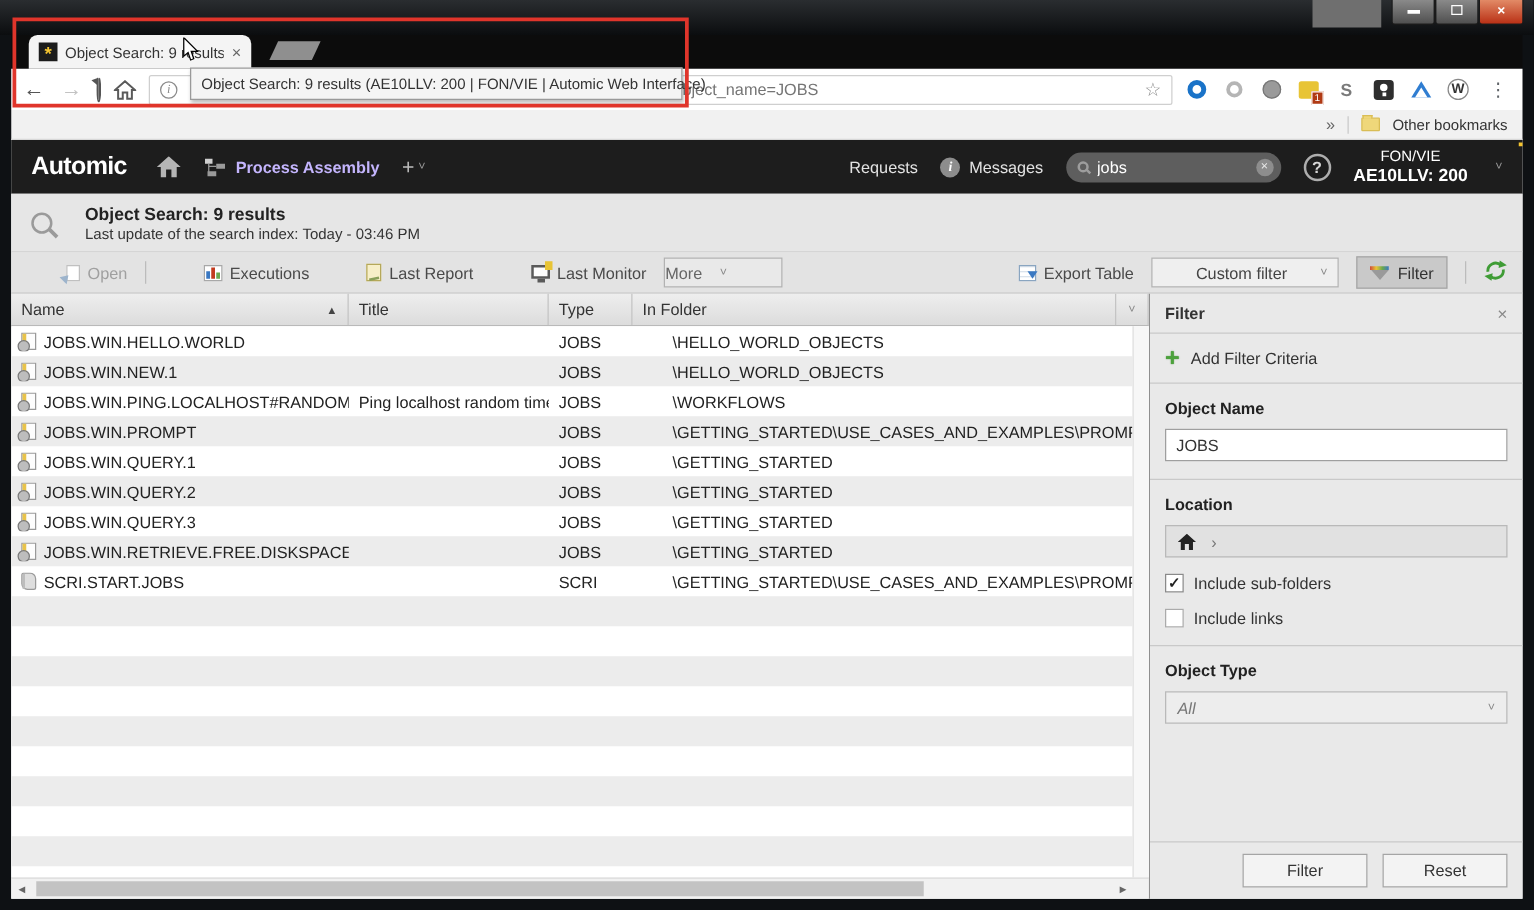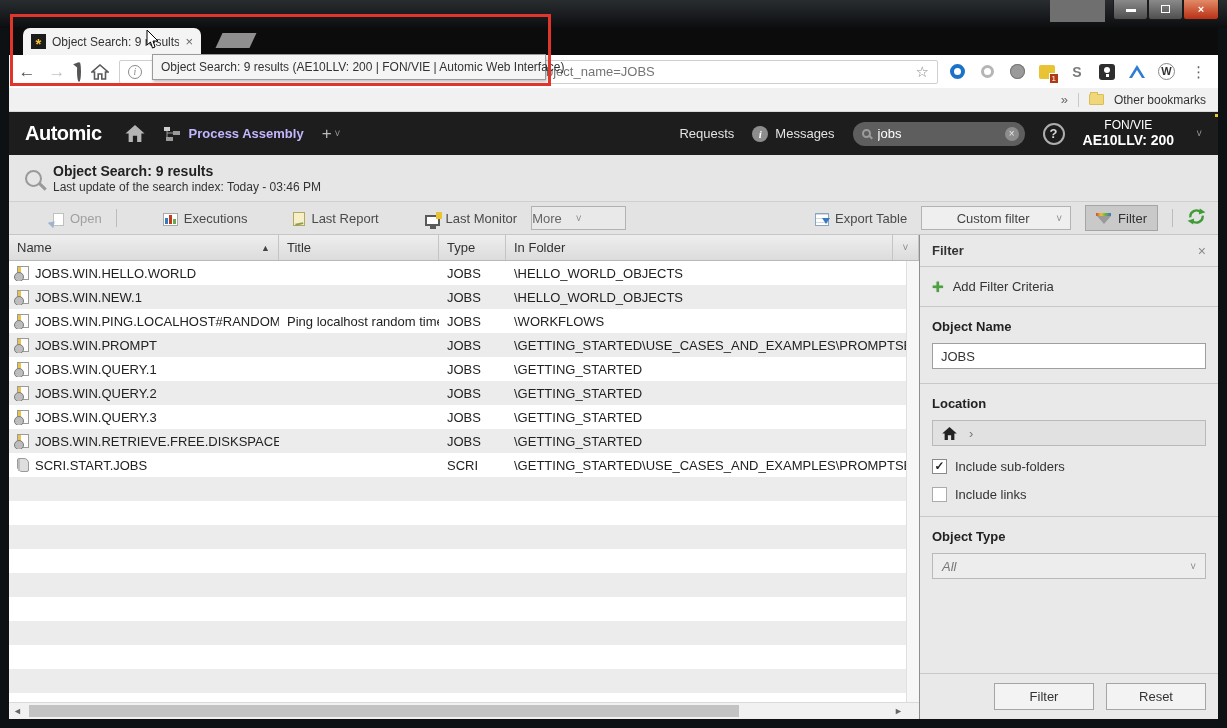--- a/index.html
+++ b/index.html
@@ -113,30 +113,30 @@
   .pill-clear { width:14px; height:14px; border-radius:50%; background:#8d8d8d; color:#e8e8e8;
     font-size:10px; line-height:13px; text-align:center; flex:0 0 auto; }
   .help-circle { width:22px; height:22px; border-radius:50%; border:2px solid #aeaeae; color:#d6d6d6;
     font-weight:bold; font-size:13px; line-height:18px; text-align:center; }
   .user-block { text-align:center; color:#fff; line-height:1.15; }
   .user-client { font-size:12px; }
   .user-server { font-size:14px; font-weight:bold; }
   .user-chev { color:#9a9a9a; font-size:10px; margin-left:4px; }
 
   .aheader { height:47px; background:#e6e6e6; border-bottom:1px solid #cfcfcf; display:flex;
-    align-items:center; padding:0 16px; gap:11px; flex:0 0 auto; }
+    align-items:center; padding:0 16px; gap:26px; flex:0 0 auto; }
   .mag-l { width:17px; height:17px; border-width:2px; border-color:#9a9a9a; }
   .mag-l::after { content:""; position:absolute; width:9px; height:3px; background:#9a9a9a;
     right:-7px; bottom:-3px; transform:rotate(45deg); }
   .aheader-title { font-size:14px; font-weight:bold; color:#222; }
   .aheader-sub { font-size:12px; color:#333; margin-top:1px; }
 
   .atoolbar { height:33px; background:#e3e3e3; border-bottom:1px solid #c6c6c6; display:flex;
     align-items:center; padding:0 12px; gap:14px; font-size:13px; color:#4a4a4a; flex:0 0 auto; }
-  .tbtn { display:flex; align-items:flex-end; gap:6px;padding-left:32px; }
+  .tbtn { display:flex; align-items:center; gap:6px;padding-left:32px; }
   .tbtn.disabled { color:#a0a0a0; }
   .tdivider { width:1px; height:18px; background:#bcbcbc; }
   .icon-open { width:11px; height:13px; background:#fff; border:1px solid #c0c0c0; position:relative; }
   .icon-open::after { content:""; position:absolute; left:-4px; bottom:-2px; border:4px solid transparent;
     border-top:6px solid #9db4cc; transform:rotate(-135deg); }
   .icon-exec { width:15px; height:13px; border:1px solid #a8a8a8; background:#fff; display:flex;
     align-items:flex-end; gap:1px; padding:1px; }
   .icon-exec span { width:3px; display:block; }
   .icon-report { width:12px; height:14px; background:#f7efc8; border:1px solid #b5a85a; position:relative; }
   .icon-report::after { content:""; position:absolute; left:1px; top:7px; width:8px; height:3px;
@@ -170,21 +170,21 @@
   .th { display:flex; align-items:center; padding:0 8px; border-right:1px solid #c4c4c4; }
   .th-name { width:270px; } .th-title { width:160px; } .th-type { width:67px; }
   .th-folder { flex:1; border-right:none; }
   .th-menu { width:27px; justify-content:center; border-left:1px solid #c4c4c4; padding:0; }
   .sort-asc { margin-left:auto; font-size:9px; color:#444; }
   .tbody { flex:1; overflow:hidden; position:relative; background:#fff; }
   .trow { height:24px; display:flex; align-items:center; font-size:13px; color:#222; width:calc(100% - 13px); }
   .trow.alt { background:#ececec; }
   .tc { padding:0 8px; white-space:nowrap; overflow:hidden; }
   .tc-name { width:270px; display:flex; align-items:center; gap:6px; }
-  .tc-title { width:160px; } .tc-type { width:67px; } .tc-folder { flex:1; }
+  .tc-title { width:160px; } .tc-type { width:67px; } .tc-folder { flex:1;margin-left:24px; }
   .obj-icon { width:12px; height:14px; background:#fdfdfd; border:1px solid #9a9a9a; position:relative; flex:0 0 auto; }
   .obj-icon::before { content:""; position:absolute; left:0; top:0; bottom:0; width:3px; background:#e8c34a; }
   .obj-icon.jobs::after { content:""; position:absolute; left:-4px; bottom:-3px; width:8px; height:8px;
     border-radius:50%; background:#bdbdbd; border:1px solid #7a7a7a; }
   .obj-icon.scri { background:#dedede; border-radius:2px 5px 2px 5px; }
   .obj-icon.scri::before { background:#bdbdbd; width:2px; }
   .vtrack { position:absolute; right:0; top:26px; bottom:17px; width:13px; background:#f7f7f7;
     border-left:1px solid #e0e0e0; }
   .hscroll { height:17px; background:#f1f1f1; border-top:1px solid #dadada; position:relative; flex:0 0 auto; }
   .hthumb { position:absolute; left:20px; top:2px; width:710px; height:12px; background:#c3c3c3; }

